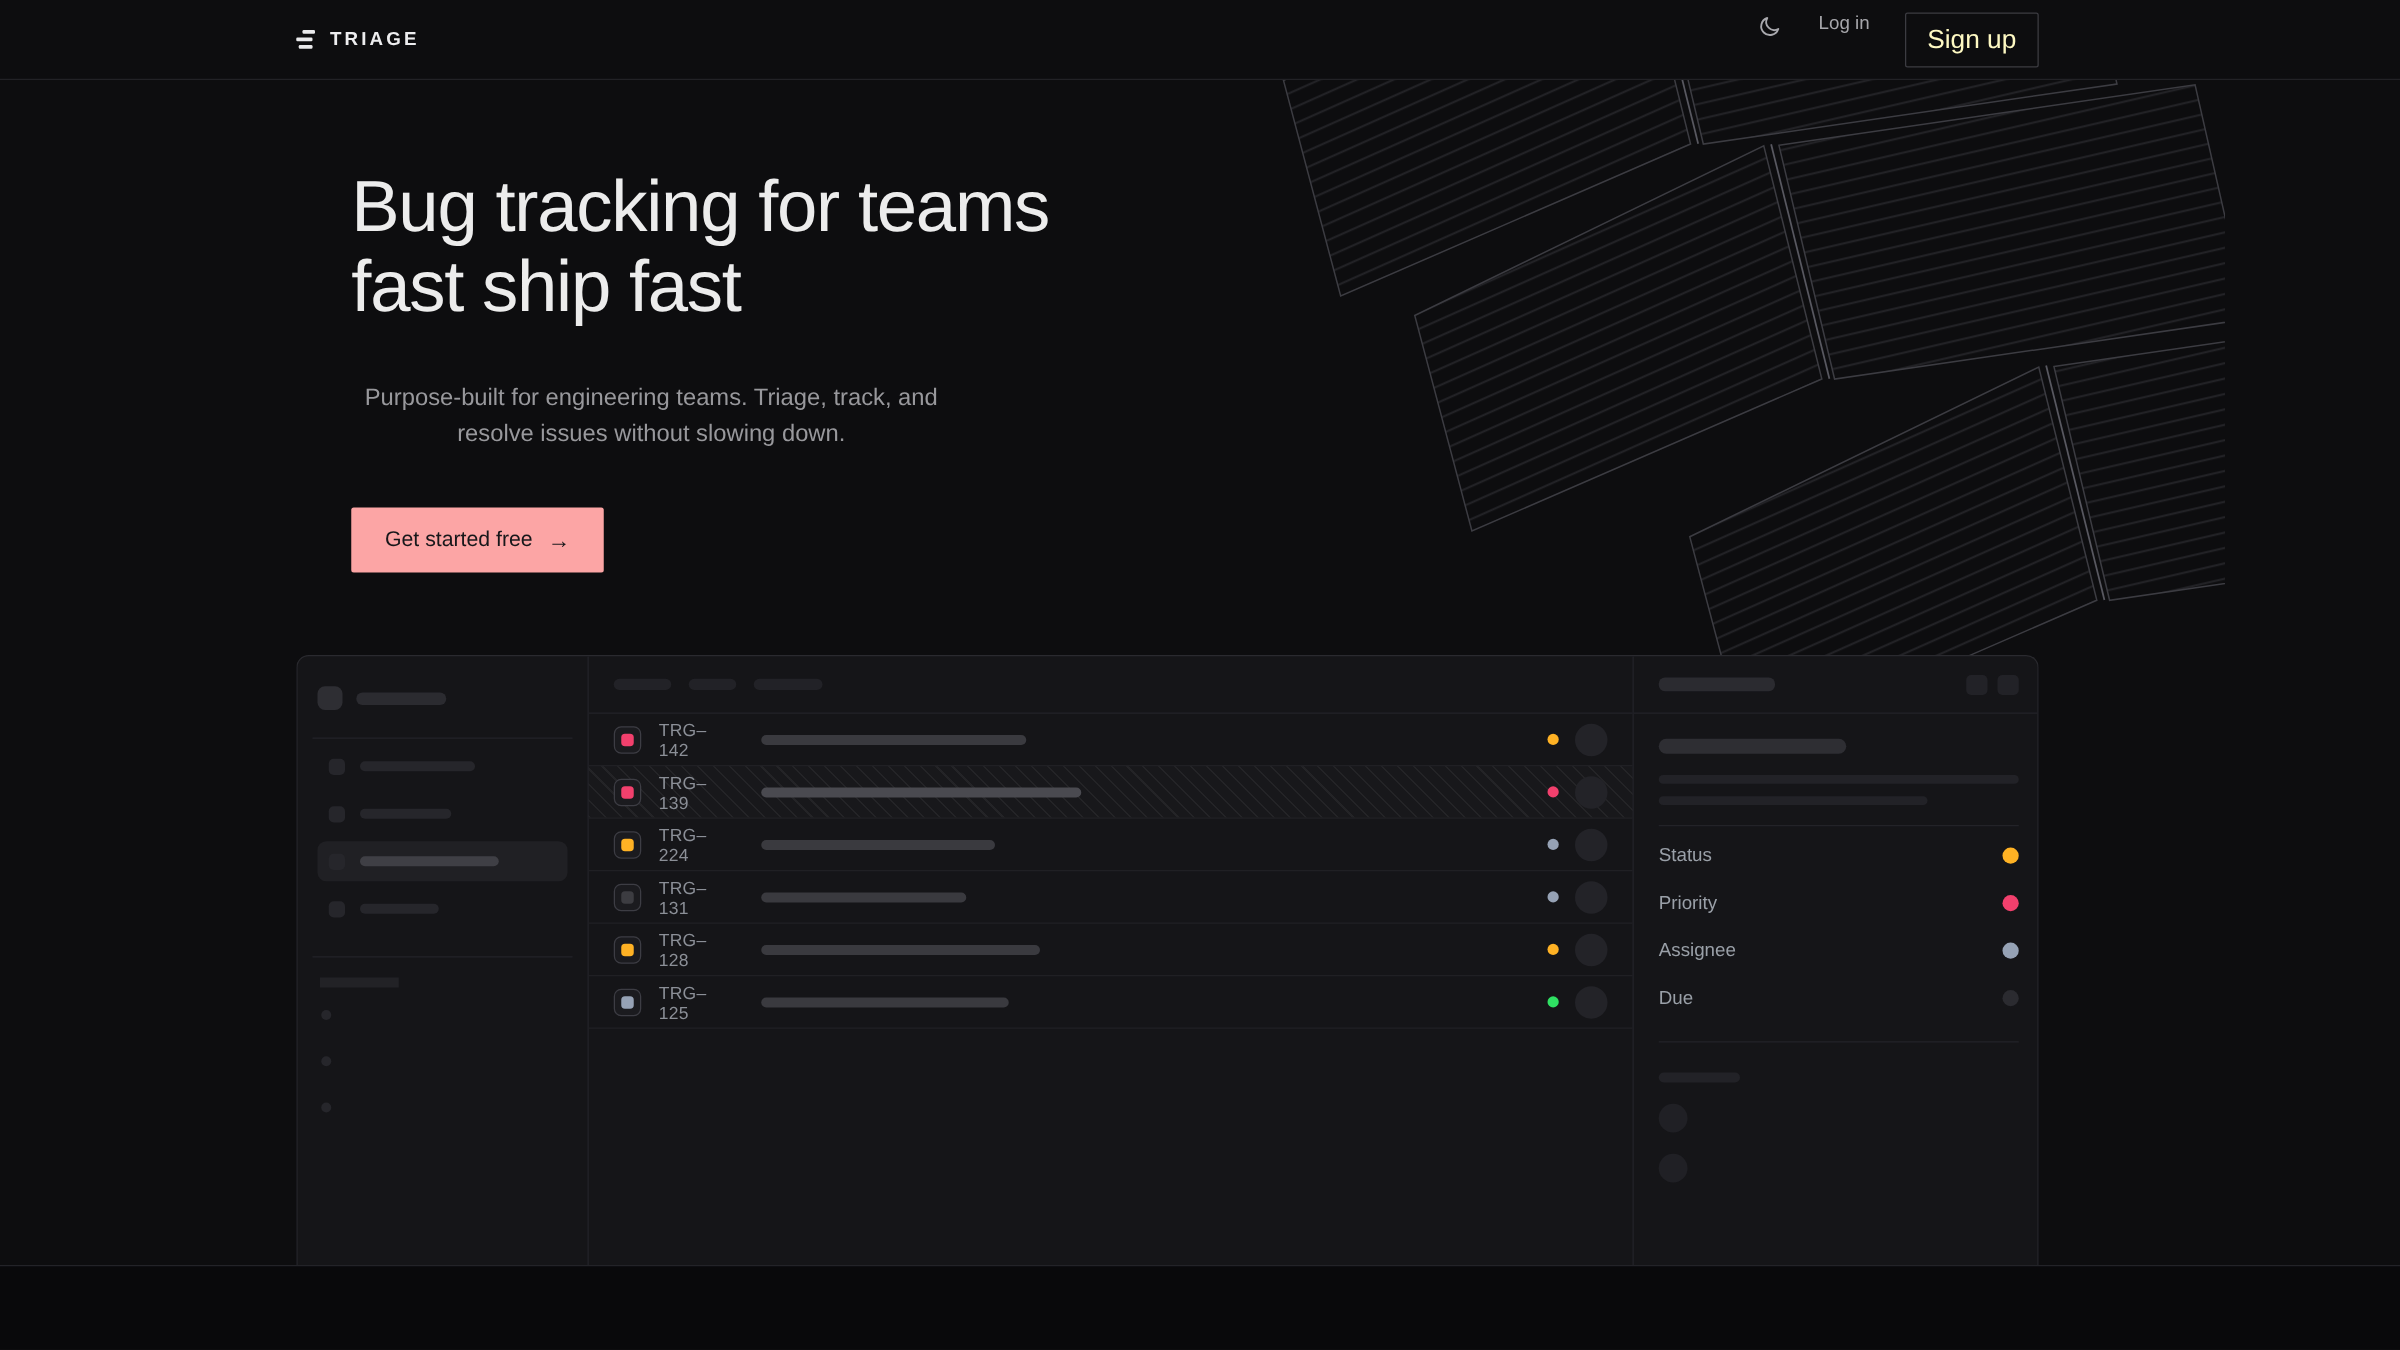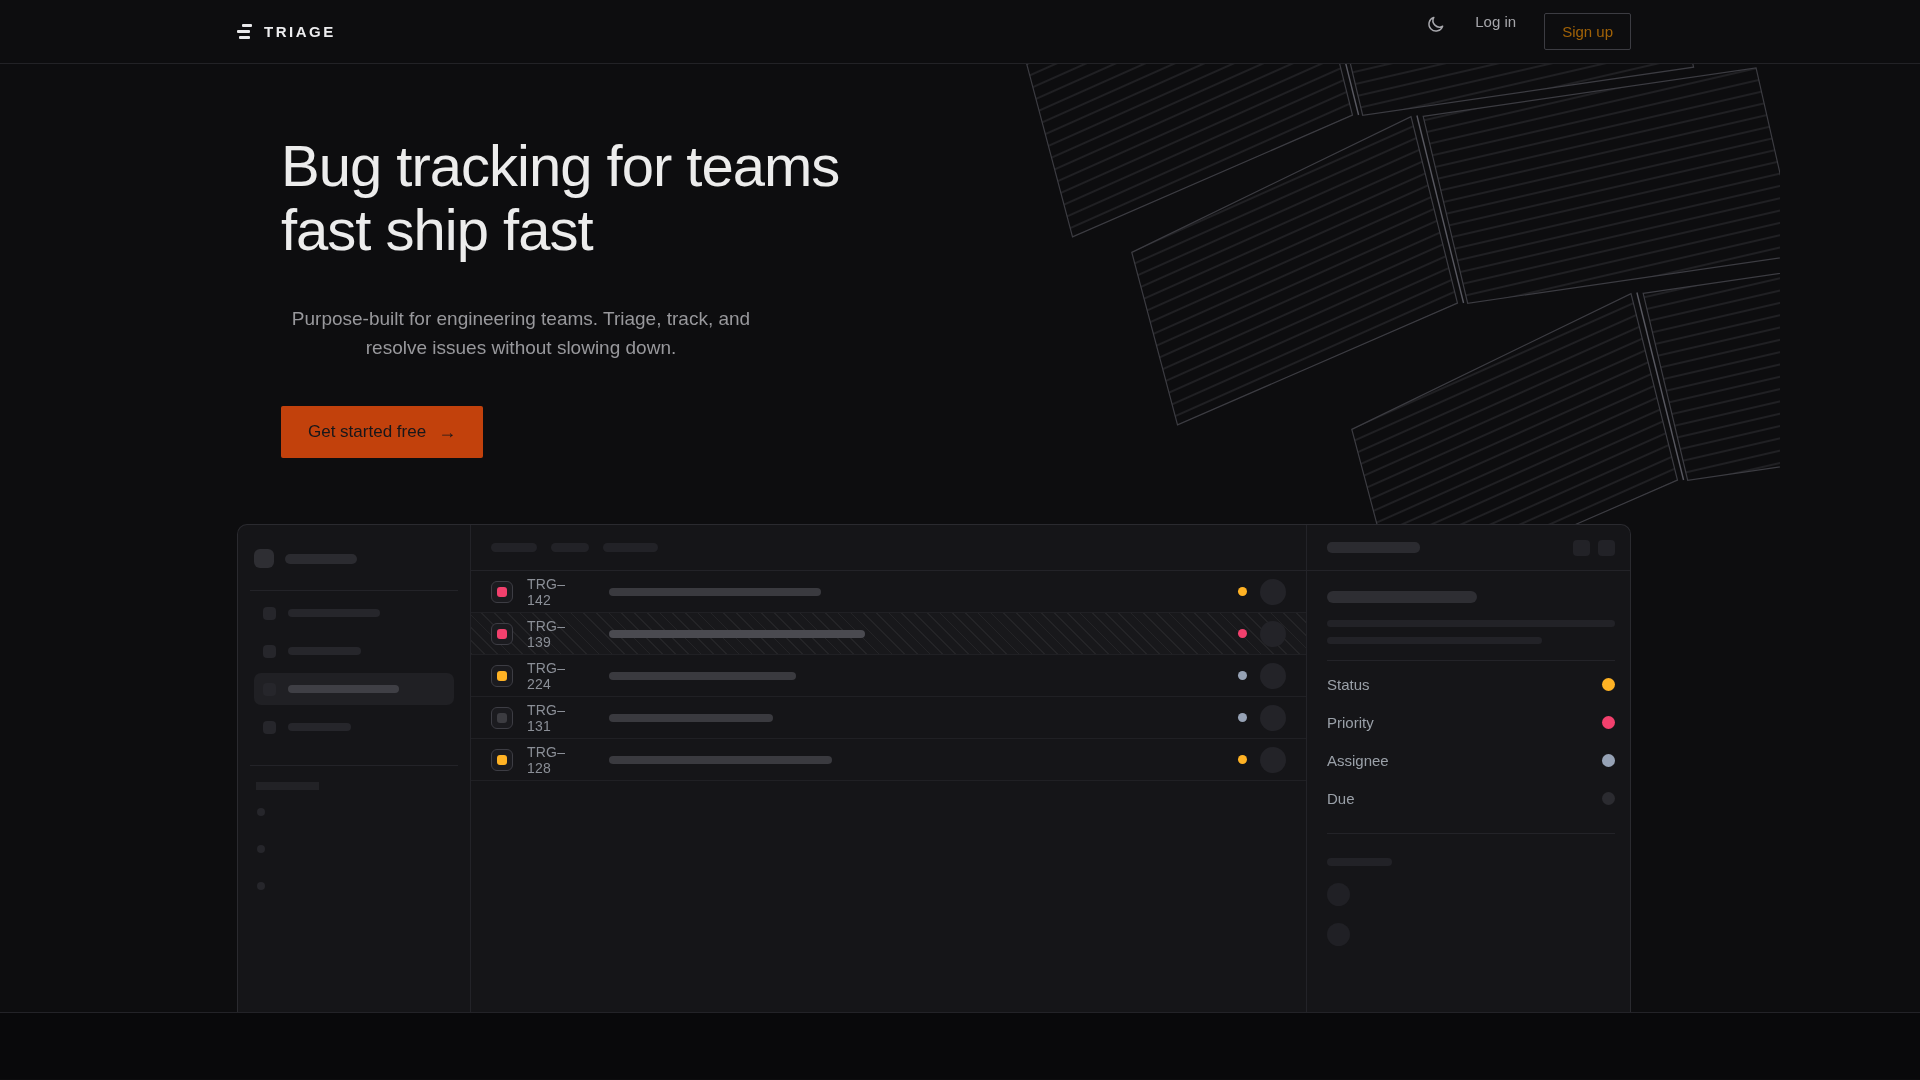--- a/index.html
+++ b/index.html
@@ -12,30 +12,30 @@
   .logo { display:flex; align-items:center; gap:11px; }
   .logo-glyph { width:16px; height:15px; display:flex; flex-direction:column; justify-content:space-between; }
   .logo-glyph i { display:block; height:3px; border-radius:1px; background:#e9e9eb; }
   .logo-glyph i:nth-child(1){ width:10px; margin-left:5px; }
   .logo-glyph i:nth-child(2){ width:13px; margin-left:0; }
   .logo-glyph i:nth-child(3){ width:11px; margin-left:2px; }
   .logo-text { font-size:15px; font-weight:700; letter-spacing:2.5px; color:#ededef; }
   .nav-right { display:flex; gap:28px; }
   .moon-btn { width:22px; height:22px; display:flex; align-items:center; justify-content:center; cursor:pointer; }
   .login-link { font-size:15px; color:#a6a6ab; cursor:pointer; }
-  .signup-btn { font-size:15px; color:#a16207; background:transparent; border:1px solid #3c3c42;
+  .signup-btn { font-size:21px; color:#fef9c3; background:transparent; border:1px solid #3c3c42;
                 padding:9px 17px; border-radius:2px; cursor:pointer; font-family:inherit; }
 
   
   .hero { position:relative; height:949px; border-bottom:1px solid #232328; overflow:hidden;padding-left:44px; }
   .deco { position:absolute; top:-16px; right:140px; pointer-events:none; }
   .hero-copy { position:relative; z-index:2; margin:70px 0 0 237px; }
   .hero-title { font-size:58px; line-height:1.1; font-weight:500; letter-spacing:-1px; color:#ececec; }
   .hero-sub { margin-top:42px; font-size:19px; line-height:1.55; color:#98989c; max-width:480px;text-align:center; }
-  .cta-btn { margin-top:44px; display:inline-flex; align-items:center; gap:12px; background:#c2410c;
+  .cta-btn { margin-top:44px; display:inline-flex; align-items:center; gap:12px; background:#fca5a5;
              color:#17171a; border:none; font-family:inherit; font-size:17px; font-weight:500;
              padding:16px 27px; border-radius:2px; cursor:pointer; }
   .cta-arrow { font-size:18px; line-height:1; }
 
   
   .mockup { position:absolute; left:237px; top:460px; width:1394px; height:489px; z-index:2;
             background:#151518; border:1px solid #2a2a2f; border-bottom:none;
             border-radius:10px 10px 0 0; display:flex; overflow:hidden; }
   .skel { background:#27272b; border-radius:5px; display:block; }
 
@@ -249,20 +249,31 @@
               <span class="icon-inner" style="background: rgb(255, 178, 36);"></span>
             </span>
     <span class="issue-id">TRG–128</span>
     <span class="title-skel" style="width: 223px;"></span>
     <span class="row-right">
       <span class="status-dot" style="background: rgb(255, 178, 36);"></span>
       <span class="avatar-skel"></span>
     </span>
   </div>
 
+  <div class="issue-row">
+    <span class="issue-icon">
+              <span class="icon-inner" style="background: rgb(150, 162, 181);"></span>
+            </span>
+    <span class="issue-id">TRG–125</span>
+    <span class="title-skel" style="width: 198px;"></span>
+    <span class="row-right">
+      <span class="status-dot" style="background: rgb(47, 225, 99);"></span>
+      <span class="avatar-skel"></span>
+    </span>
+  </div>
 </div>
     </div>
 
     <div class="mk-panel">
       <div class="mk-panel-header">
         <span class="skel"></span>
         <span class="ph-btns">
           <span class="ph-btn"></span>
           <span class="ph-btn"></span>
         </span>

